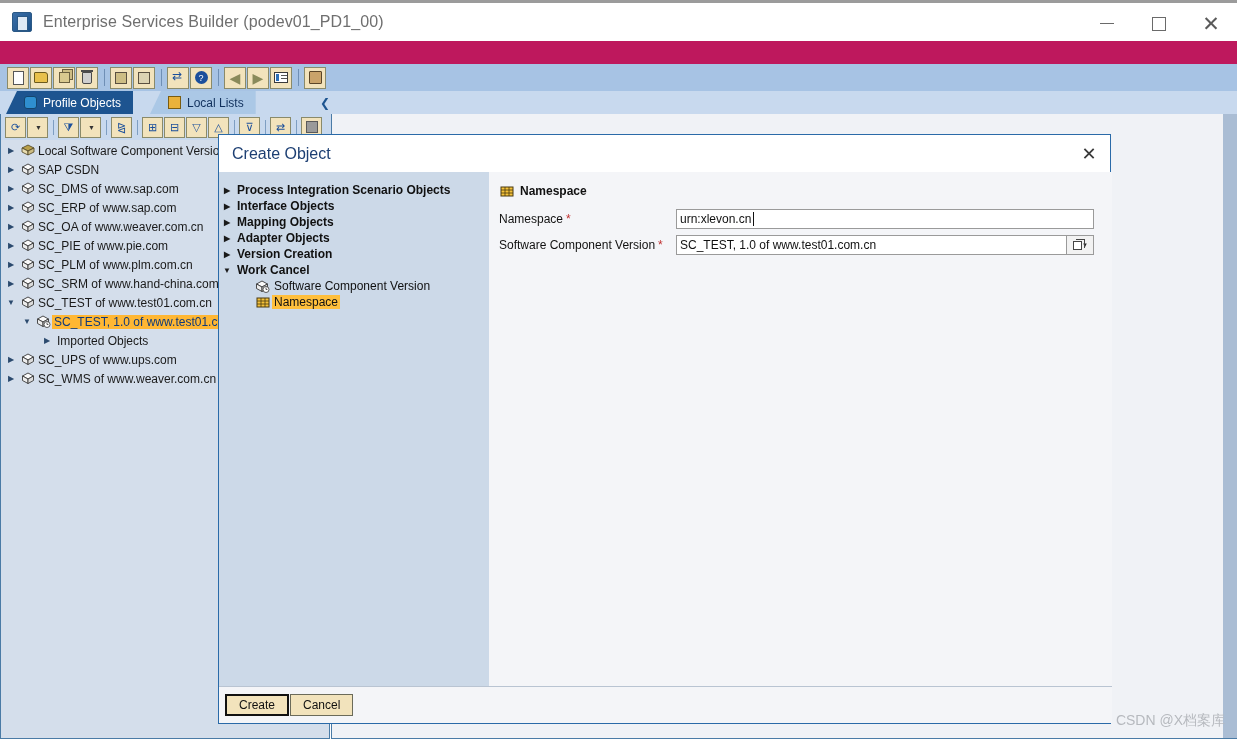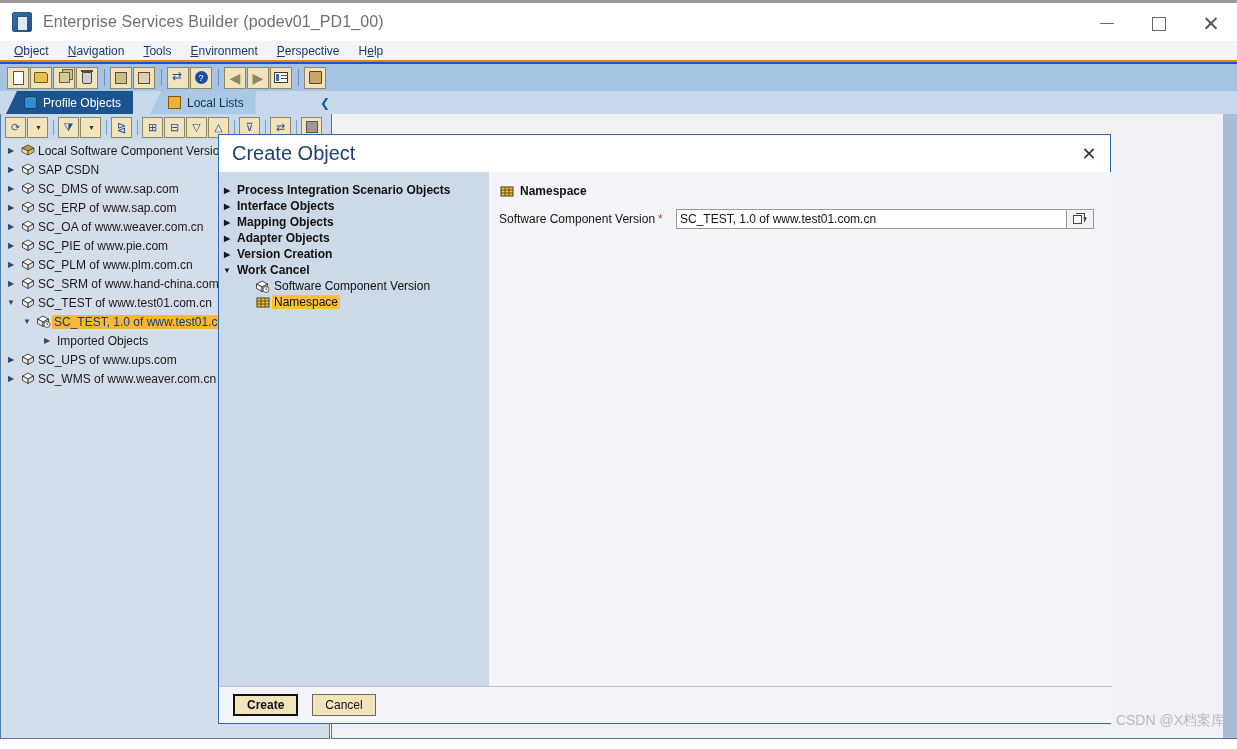--- a/index.html
+++ b/index.html
@@ -6,21 +6,21 @@
   html, body {
     margin: 0; padding: 0;
     width: 1237px; height: 749px;
     overflow: hidden;
     font-family: "Liberation Sans", sans-serif;
     background: #ffffff;
   }
   #app {
     position: relative;
     width: 1237px; height: 654px;
-    background: #1d4ed8;
+    background: #be185d;
   }
 
   
   .titlebar {
     position: absolute; left: 0; top: 0; width: 1237px; height: 41px;
     background: #ffffff;
     border-top: 3px solid #9b9b9b;
     display: flex; align-items: center;
   }
   .titlebar-icon {
@@ -187,21 +187,21 @@
     background: #ffffff;
     border: 1px solid #2a6aa8;
     box-shadow: 0 0 0 0 rgba(0,0,0,0);
   }
   .dlg-header {
     position: relative; height: 37px;
     background: #ffffff;
     display: flex; align-items: center;
   }
   .dlg-title {
-    margin-left: 13px; font-size: 20px; color: #1d3f73;
+    margin-left: 13px; font-size: 16px; color: #1d3f73;
   }
   .dlg-close {
     position: absolute; right: 8px; top: 8px; width: 26px; height: 22px;
     display: flex; align-items: center; justify-content: center;
     font-size: 18px; color: #3a3a3a; font-weight: 300;
   }
   .dlg-body {
     position: absolute; left: 0; top: 37px; width: 893px; height: 516px;
     display: flex;
   }
@@ -256,23 +256,23 @@
   }
   .btn {
     height: 22px; min-width: 58px; padding: 0 12px;
     font-size: 12px; font-family: "Liberation Sans", sans-serif;
     background: #f2e3bc; color: #111;
     border: 1px solid #6b6b5a;
     display: flex; align-items: center; justify-content: center;
     margin-left: 1px;
   }
   .btn.primary {
-    font-weight: bold; border: 2px solid #111; margin-left: 12px;
-  }
-  .btn.spaced { margin-left: 14px; }
+    font-weight: normal; border: 2px solid #111; margin-left: 4px;
+  }
+  .btn.spaced { margin-left: 1px; }
 
   
   .statusbar {
     position: absolute; left: 0; top: 739px; width: 1237px; height: 10px;
     background: #ffffff;
   }
 </style>
 </head>
 <body>
 
@@ -287,28 +287,20 @@
         </div>
       <div class="win-btn">
           <span class="glyph-max"></span>
         </div>
       <div class="win-btn">
           <span class="glyph-close">✕</span>
         </div>
     </div>
   </div>
 
-  <div class="menubar">
-    <div class="menu-item"><u>O</u><span></span>bject</div>
-    <div class="menu-item"><u>N</u>avigation</div>
-    <div class="menu-item"><u>T</u>ools</div>
-    <div class="menu-item"><u>E</u>nvironment</div>
-    <div class="menu-item"><u>P</u>erspective</div>
-    <div class="menu-item">H<u>e</u>lp</div>
-  </div>
 
   <div class="toolbar">
     <div class="tb-btn">
         <span class="ic-doc"></span>
       </div>
     <div class="tb-btn">
         <span class="ic-folder"></span>
       </div>
     <div class="tb-btn">
         <span class="ic-copy"></span>
@@ -639,20 +631,29 @@
         <div class="grp-head">
           <span class="gi">
             <svg width="14" height="13" viewBox="0 0 14 13">
                 <rect x="1" y="2" width="12" height="9" fill="#f5c23a" stroke="#4a3a10" stroke-width="1"></rect>
                 <path d="M1 5 L13 5 M1 8 L13 8 M5 2 L5 11 M9 2 L9 11" stroke="#4a3a10" stroke-width="0.8"></path>
               </svg>
           </span>
           <span>Namespace</span>
         </div>
 
+        <div class="frow">
+          <div class="flabel">
+            <span>Namespace</span><span class="req">*</span>
+          </div>
+          <div class="fctrl">
+            <input class="ftext" type="text" value="urn:xlevon.cn" style="">
+            <span class="fcaret"></span>
+          </div>
+        </div>
 
         <div class="frow">
           <div class="flabel">
             <span>Software Component Version</span><span class="req">*</span>
           </div>
           <div class="fctrl" style="display:flex;">
             <input class="ftext with-btn" type="text" value="SC_TEST, 1.0 of www.test01.com.cn" style="">
             <div class="fbtn">
               <span class="sq"></span>
                 <span class="dn">▾</span>

